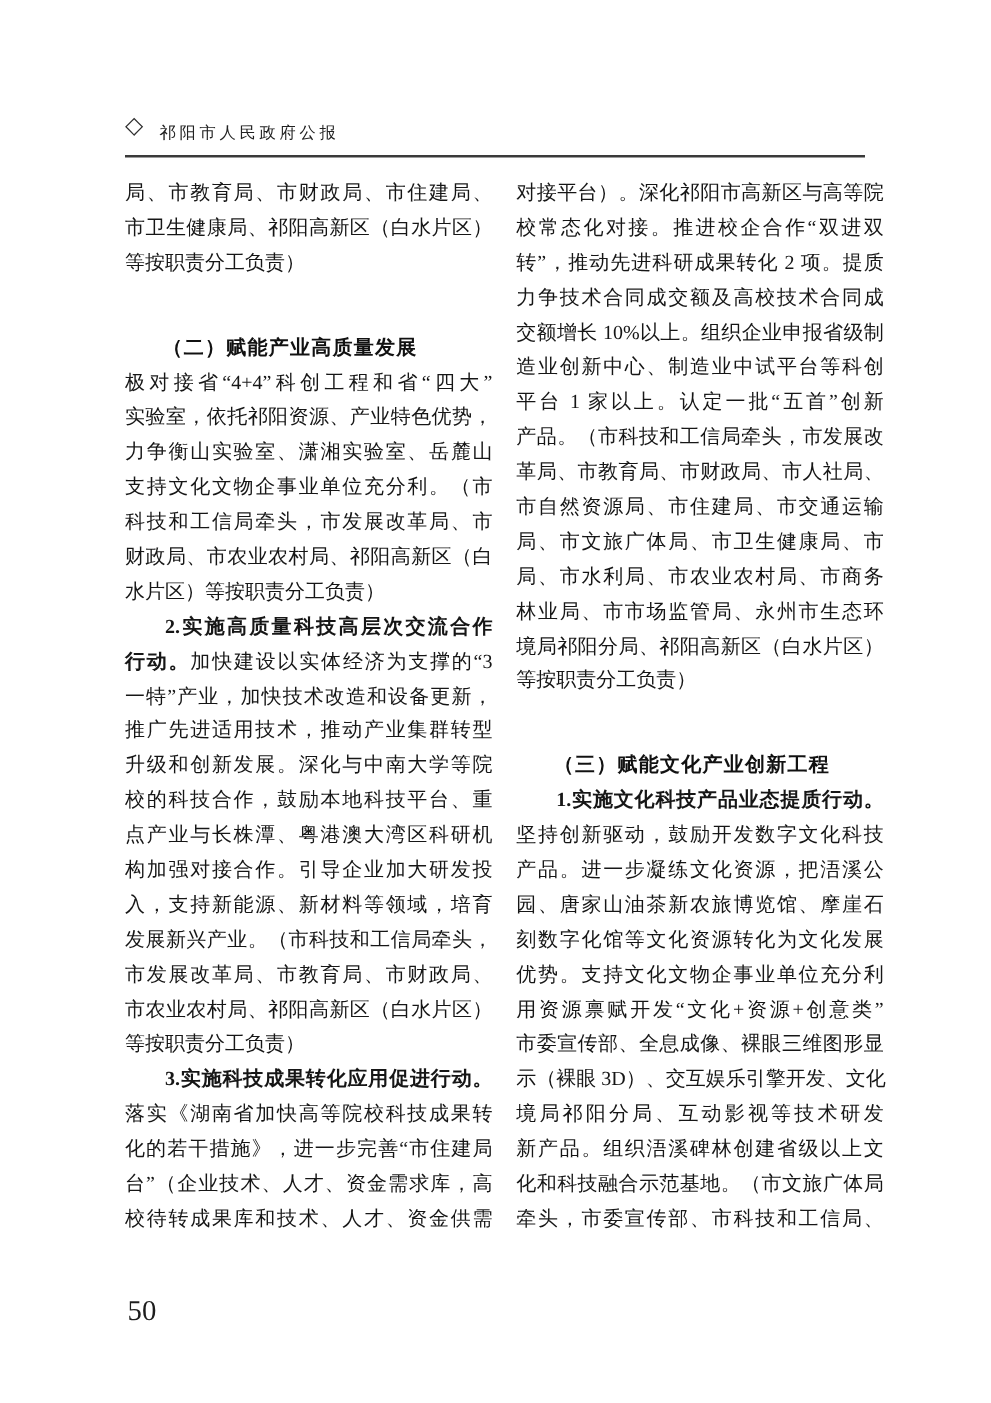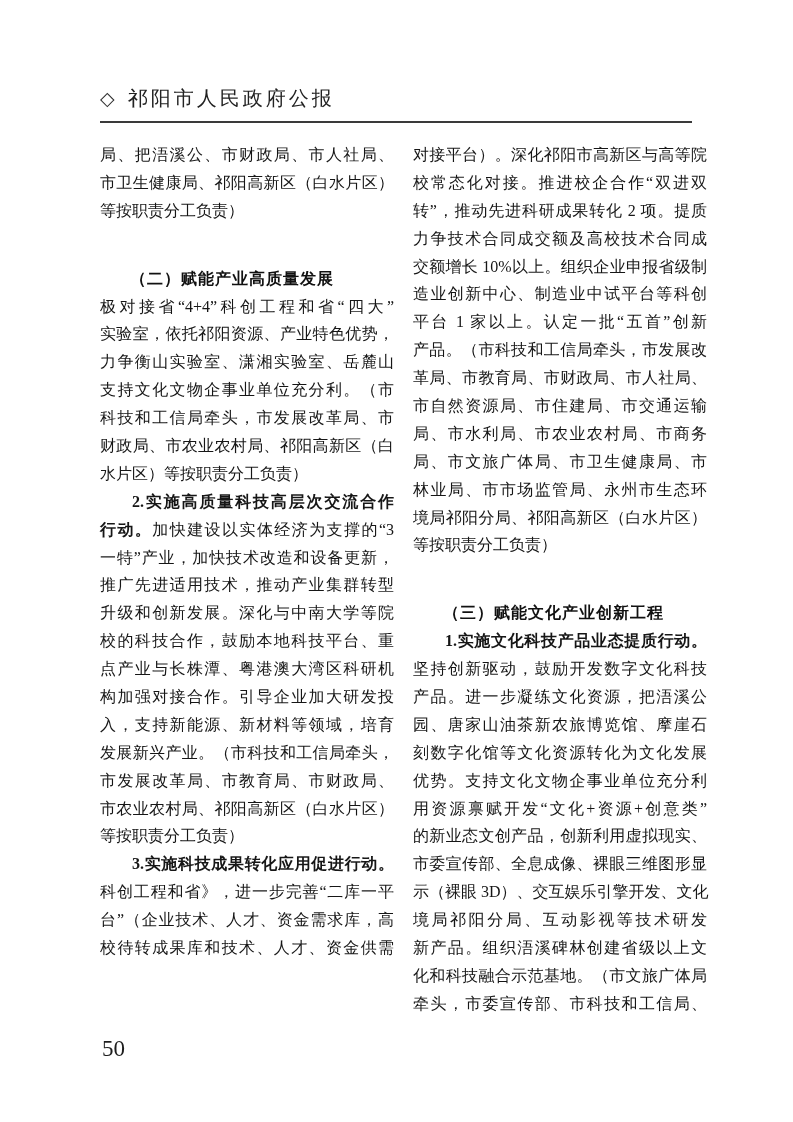--- a/index.html
+++ b/index.html
@@ -23,24 +23,25 @@
     gap: 13px;
     padding-bottom: 9px;
     border-bottom: 2px solid #3a3a3a;
   }
   .diamond {
     font-size: 19px;
     line-height: 1;
     color: #2e2e2e;
   }
   .gazette-title {
-    font-size: 20px;
+    font-size: 13px;
     letter-spacing: 3px;
     color: #222222;
     white-space: nowrap;
+    margin-top: 12px;
   }
   
   .columns {
     position: absolute;
     left: 100px;
     top: 141px;
     width: 607px;
     display: flex;
     justify-content: space-between;
   }
@@ -84,21 +85,21 @@
 
 <div class="sheet">
 
   <div class="header">
     <span class="diamond">◇</span>
     <span class="gazette-title">祁阳市人民政府公报</span>
   </div>
 
   <div class="columns">
     <div class="col">
-        <div class="line"><span>局、把浯溪公、市财政局、市人社局、</span></div>
+        <div class="line"><span>局、市教育局、市财政局、市住建局、</span></div>
         <div class="line"><span>市卫生健康局、祁阳高新区（白水片区）</span></div>
         <div class="line noj"><span>等按职责分工负责）</span></div>
         <div class="line heading"><span>（二）赋能产业高质量发展</span></div>
         <div class="line"><span>极对接省“4+4”科创工程和省“四大”</span></div>
         <div class="line"><span>实验室，依托祁阳资源、产业特色优势，</span></div>
         <div class="line"><span>力争衡山实验室、潇湘实验室、岳麓山</span></div>
         <div class="line"><span>支持文化文物企事业单位充分利。（市</span></div>
         <div class="line"><span>科技和工信局牵头，市发展改革局、市</span></div>
         <div class="line"><span>财政局、市农业农村局、祁阳高新区（白</span></div>
         <div class="line noj"><span>水片区）等按职责分工负责）</span></div>
@@ -109,49 +110,49 @@
         <div class="line"><span>升级和创新发展。深化与中南大学等院</span></div>
         <div class="line"><span>校的科技合作，鼓励本地科技平台、重</span></div>
         <div class="line"><span>点产业与长株潭、粤港澳大湾区科研机</span></div>
         <div class="line"><span>构加强对接合作。引导企业加大研发投</span></div>
         <div class="line"><span>入，支持新能源、新材料等领域，培育</span></div>
         <div class="line"><span>发展新兴产业。（市科技和工信局牵头，</span></div>
         <div class="line"><span>市发展改革局、市教育局、市财政局、</span></div>
         <div class="line"><span>市农业农村局、祁阳高新区（白水片区）</span></div>
         <div class="line noj"><span>等按职责分工负责）</span></div>
         <div class="line indent"><span class="b">3.实施科技成果转化应用促进行动。</span></div>
-        <div class="line"><span>科创工程和省》，进一步完善“二库一平</span></div>
+        <div class="line"><span>落实《湖南省加快高等院校科技成果转</span></div>
+        <div class="line"><span>化的若干措施》，进一步完善“市住建局</span></div>
         <div class="line"><span>台”（企业技术、人才、资金需求库，高</span></div>
         <div class="line"><span>校待转成果库和技术、人才、资金供需</span></div>
       </div>
     <div class="col">
         <div class="line"><span>对接平台）。深化祁阳市高新区与高等院</span></div>
         <div class="line"><span>校常态化对接。推进校企合作“双进双</span></div>
         <div class="line"><span>转”，推动先进科研成果转化 2 项。提质</span></div>
         <div class="line"><span>力争技术合同成交额及高校技术合同成</span></div>
         <div class="line"><span>交额增长 10%以上。组织企业申报省级制</span></div>
         <div class="line"><span>造业创新中心、制造业中试平台等科创</span></div>
         <div class="line"><span>平台 1 家以上。认定一批“五首”创新</span></div>
         <div class="line"><span>产品。（市科技和工信局牵头，市发展改</span></div>
         <div class="line"><span>革局、市教育局、市财政局、市人社局、</span></div>
         <div class="line"><span>市自然资源局、市住建局、市交通运输</span></div>
+        <div class="line"><span>局、市文旅广体局、市卫生健康局、市</span></div>
         <div class="line"><span>局、市水利局、市农业农村局、市商务</span></div>
-        <div class="line"><span>局、市文旅广体局、市卫生健康局、市</span></div>
         <div class="line"><span>林业局、市市场监管局、永州市生态环</span></div>
         <div class="line"><span>境局祁阳分局、祁阳高新区（白水片区）</span></div>
         <div class="line noj"><span>等按职责分工负责）</span></div>
         <div class="line heading"><span>（三）赋能文化产业创新工程</span></div>
         <div class="line indent"><span class="b">1.实施文化科技产品业态提质行动。</span></div>
         <div class="line"><span>坚持创新驱动，鼓励开发数字文化科技</span></div>
         <div class="line"><span>产品。进一步凝练文化资源，把浯溪公</span></div>
         <div class="line"><span>园、唐家山油茶新农旅博览馆、摩崖石</span></div>
         <div class="line"><span>刻数字化馆等文化资源转化为文化发展</span></div>
         <div class="line"><span>优势。支持文化文物企事业单位充分利</span></div>
         <div class="line"><span>用资源禀赋开发“文化+资源+创意类”</span></div>
-        <div class="line"><span>的新业态文创产品，创新利用虚拟现实、</span></div>
         <div class="line"><span>市委宣传部、全息成像、裸眼三维图形显</span></div>
         <div class="line"><span>示（裸眼 3D）、交互娱乐引擎开发、文化</span></div>
         <div class="line"><span>境局祁阳分局、互动影视等技术研发</span></div>
         <div class="line"><span>新产品。组织浯溪碑林创建省级以上文</span></div>
         <div class="line"><span>化和科技融合示范基地。（市文旅广体局</span></div>
         <div class="line"><span>牵头，市委宣传部、市科技和工信局、</span></div>
       </div>
   </div>
 
   <div class="page-number">50</div>

